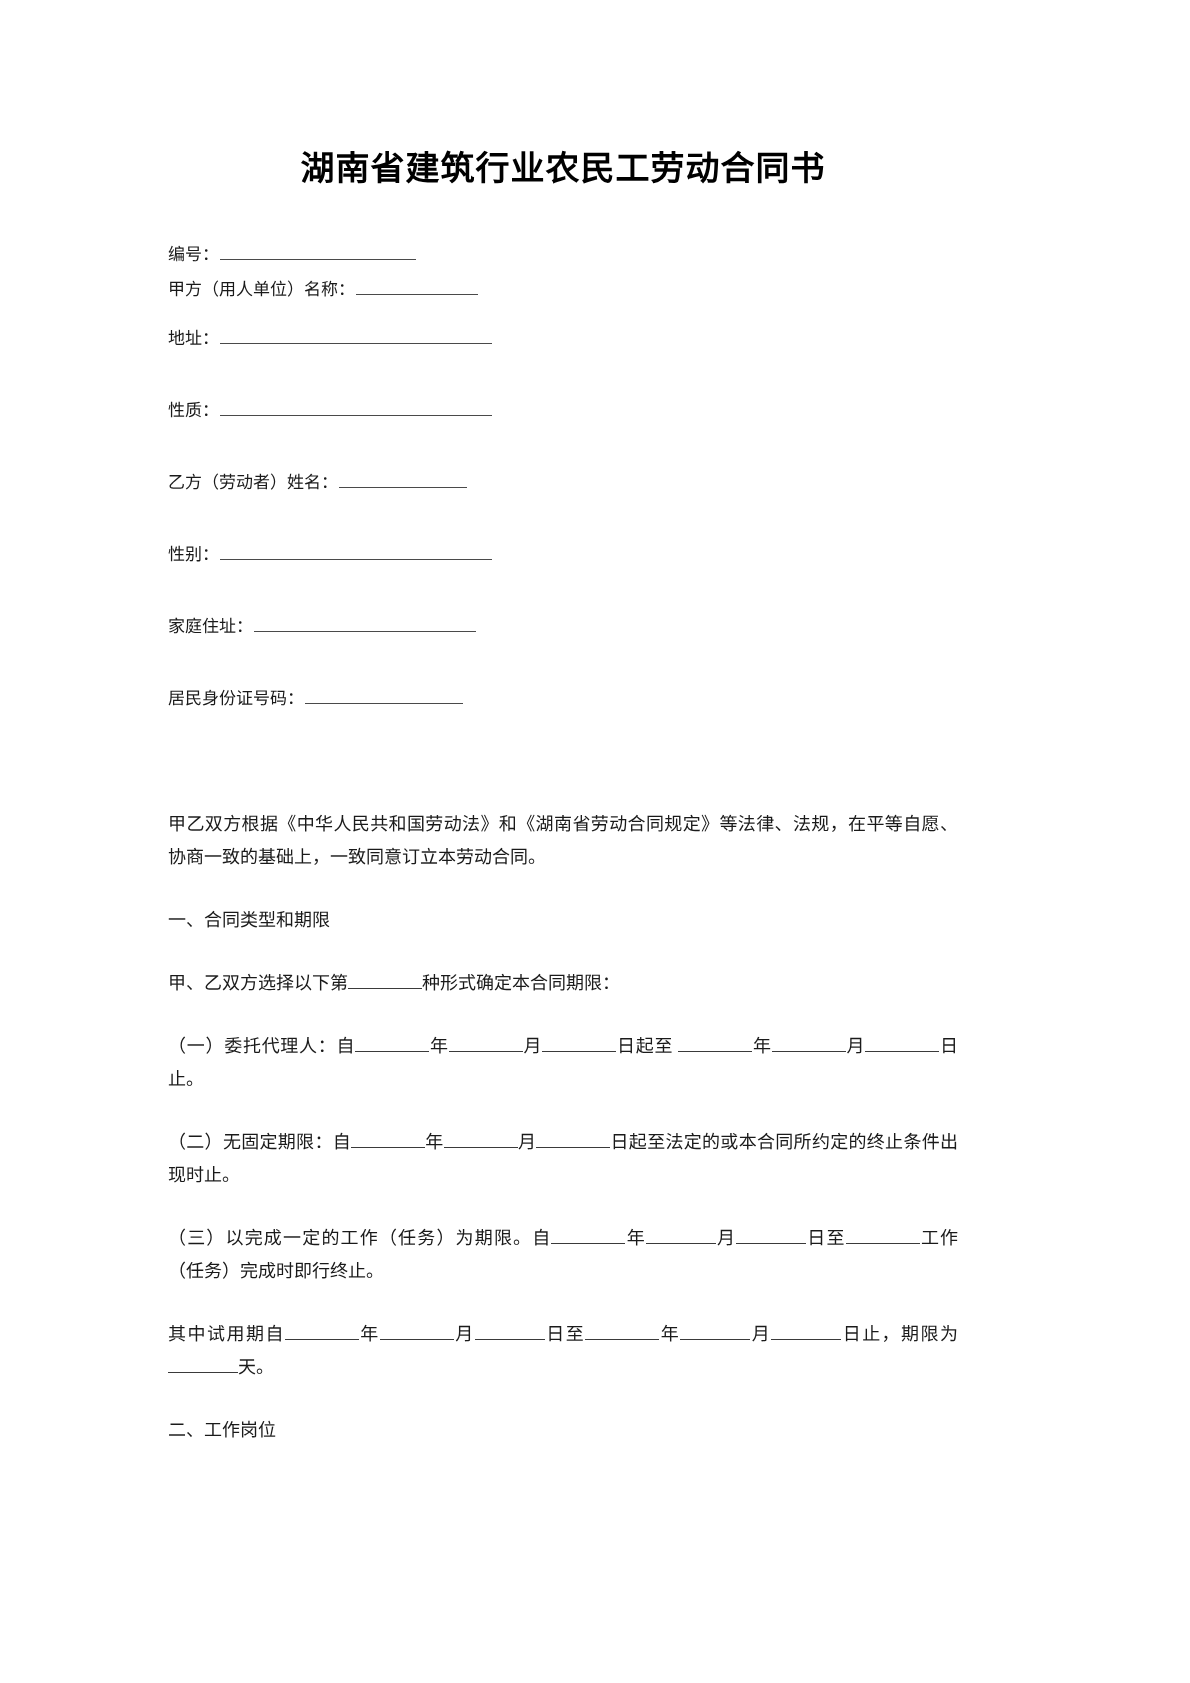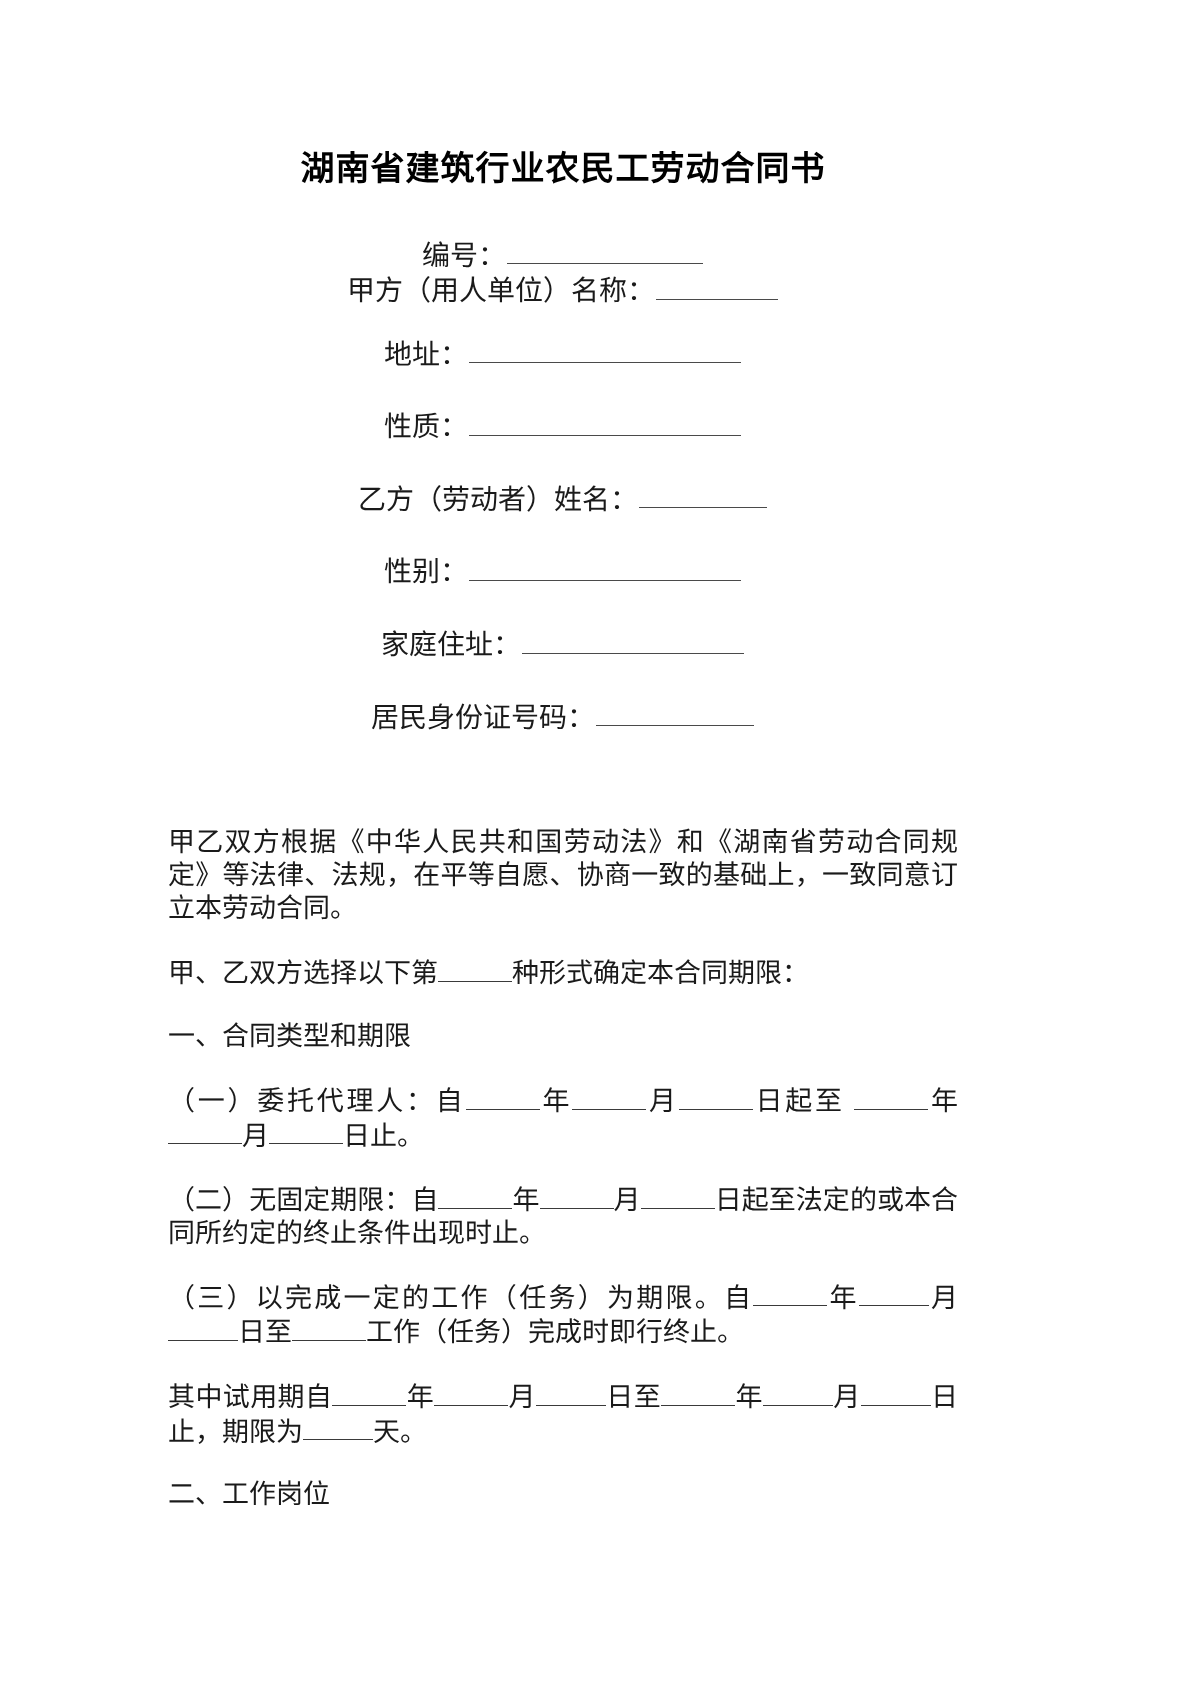--- a/index.html
+++ b/index.html
@@ -34,31 +34,30 @@
     letter-spacing: 1px;
     margin: 0;
     padding-top: 148px;
     line-height: 1.25;
     color: #000;
   }
   .field-block {
     margin-top: 46px;
   }
   .field-line {
-    font-size: 28px;
+    font-size: 17px;
     line-height: 35px;
     white-space: nowrap;
     color: #1a1a1a;
-    text-align: center;
   }
   .field-line.tight {
     margin-top: 0;
     font-family: Liberation Serif, serif;
   }
-  .gap-1 { margin-top: 28px; }
+  .gap-1 { margin-top: 14px; }
   .gap-2 { margin-top: 37px; }
 
   .blank {
     display: inline-block;
     border-bottom: 1px solid #4a4a4a;
     vertical-align: baseline;
     height: 0.95em;
     margin: 0 1px;
   }
   .blank.b-ul   { width: 196px; }
@@ -70,21 +69,21 @@
   .blank.b-sex  { width: 272px; }
   .blank.b-year { width: 56px; }
   .blank.b-month-long { width: 222px; }
   .blank.b-home { width: 222px; }
   .blank.b-id   { width: 158px; }
 
   .body-section {
     margin-top: 92px;
   }
   p.para {
-    font-size: 27px;
+    font-size: 18px;
     line-height: 33px;
     margin: 0 0 30px 0;
     text-align: justify;
     color: #1a1a1a;
   }
   p.para.heading-item {
     margin-bottom: 30px;
   }
   .bl {
     display: inline-block;
@@ -139,25 +138,25 @@
       <div class="field-line gap-2">
         <span>居民身份证号码：</span><span class="blank b-id"></span>
       </div>
 
     </div>
 
     <div class="body-section">
 
       <p class="para">甲乙双方根据《中华人民共和国劳动法》和《湖南省劳动合同规定》等法律、法规，在平等自愿、协商一致的基础上，一致同意订立本劳动合同。</p>
 
+      <p class="para heading-item">一、合同类型和期限</p>
+
       <p class="para">
         <span>甲、乙双方选择以下第</span><span class="bl w74"></span><span>种形式确定本合同期限：</span>
       </p>
-
-      <p class="para heading-item">一、合同类型和期限</p>
 
       <p class="para">
         <span>（一）委托代理人：自</span><span class="bl w74"></span><span>年</span><span class="bl w74"></span><span>月</span><span class="bl w74"></span><span>日起至 </span><span class="bl w74"></span><span>年</span><span class="bl w74"></span><span>月</span><span class="bl w74"></span><span>日止。</span>
       </p>
 
       <p class="para">
         <span>（二）无固定期限：自</span><span class="bl w74"></span><span>年</span><span class="bl w74"></span><span>月</span><span class="bl w74"></span><span>日起至法定的或本合同所约定的终止条件出现时止。</span>
       </p>
 
       <p class="para">

